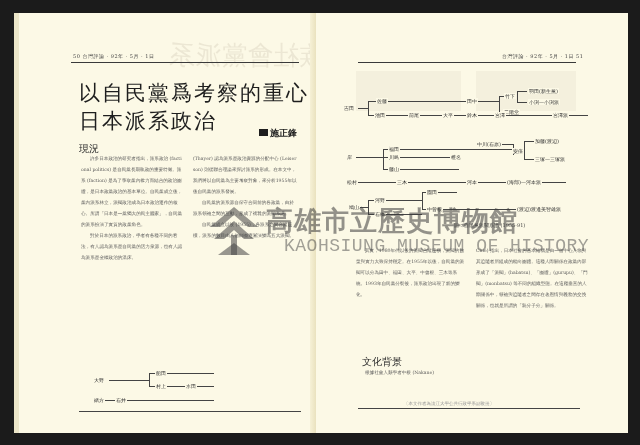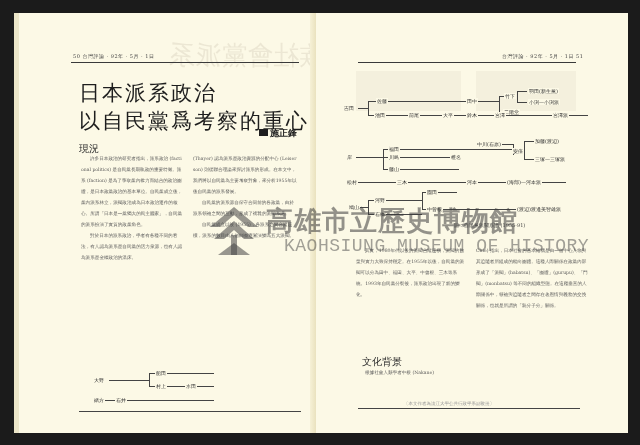--- a/index.html
+++ b/index.html
@@ -50,22 +50,22 @@
 <body>
 
 <div class="spread">
 
   <div class="page left">
     <div class="ghost">民族社會黨派系</div>
     <div class="runhead" style="left:54px;">50 台灣評論 · 92年 · 5月 · 1日</div>
     <div class="runhead-rule" style="left:52px; width:228px;"></div>
 
     <div class="title">
+      <div>以自民黨爲考察的重心</div>
       <div>日本派系政治</div>
-      <div>以自民黨爲考察的重心</div>
     </div>
     <div class="author"><span class="mark"></span><span>施正鋒</span></div>
 
     <div class="section-head" style="left:60px; top:129px;">現況</div>
 
     <div class="col" style="left:62px; top:140px; width:103px; height:152px;">
       <p>許多日本政治的研究者指出，派系政治 (factional politics) 是自民黨長期執政的重要特徵。派系 (faction) 是為了爭取黨內權力而結合的政治團體，是日本政黨政治的基本單位。自民黨成立後，黨內派系林立，派閥政治成為日本政治運作的核心。所謂「日本是一黨獨大的民主國家」，自民黨的派系扮演了實質的政黨角色。</p>
       <p>對於日本的派系政治，學者有各種不同的看法，有人認為派系是自民黨的活力泉源，也有人認為派系是金權政治的溫床。</p>
     </div>
     <div class="col" style="left:174px; top:140px; width:105px; height:152px;">

